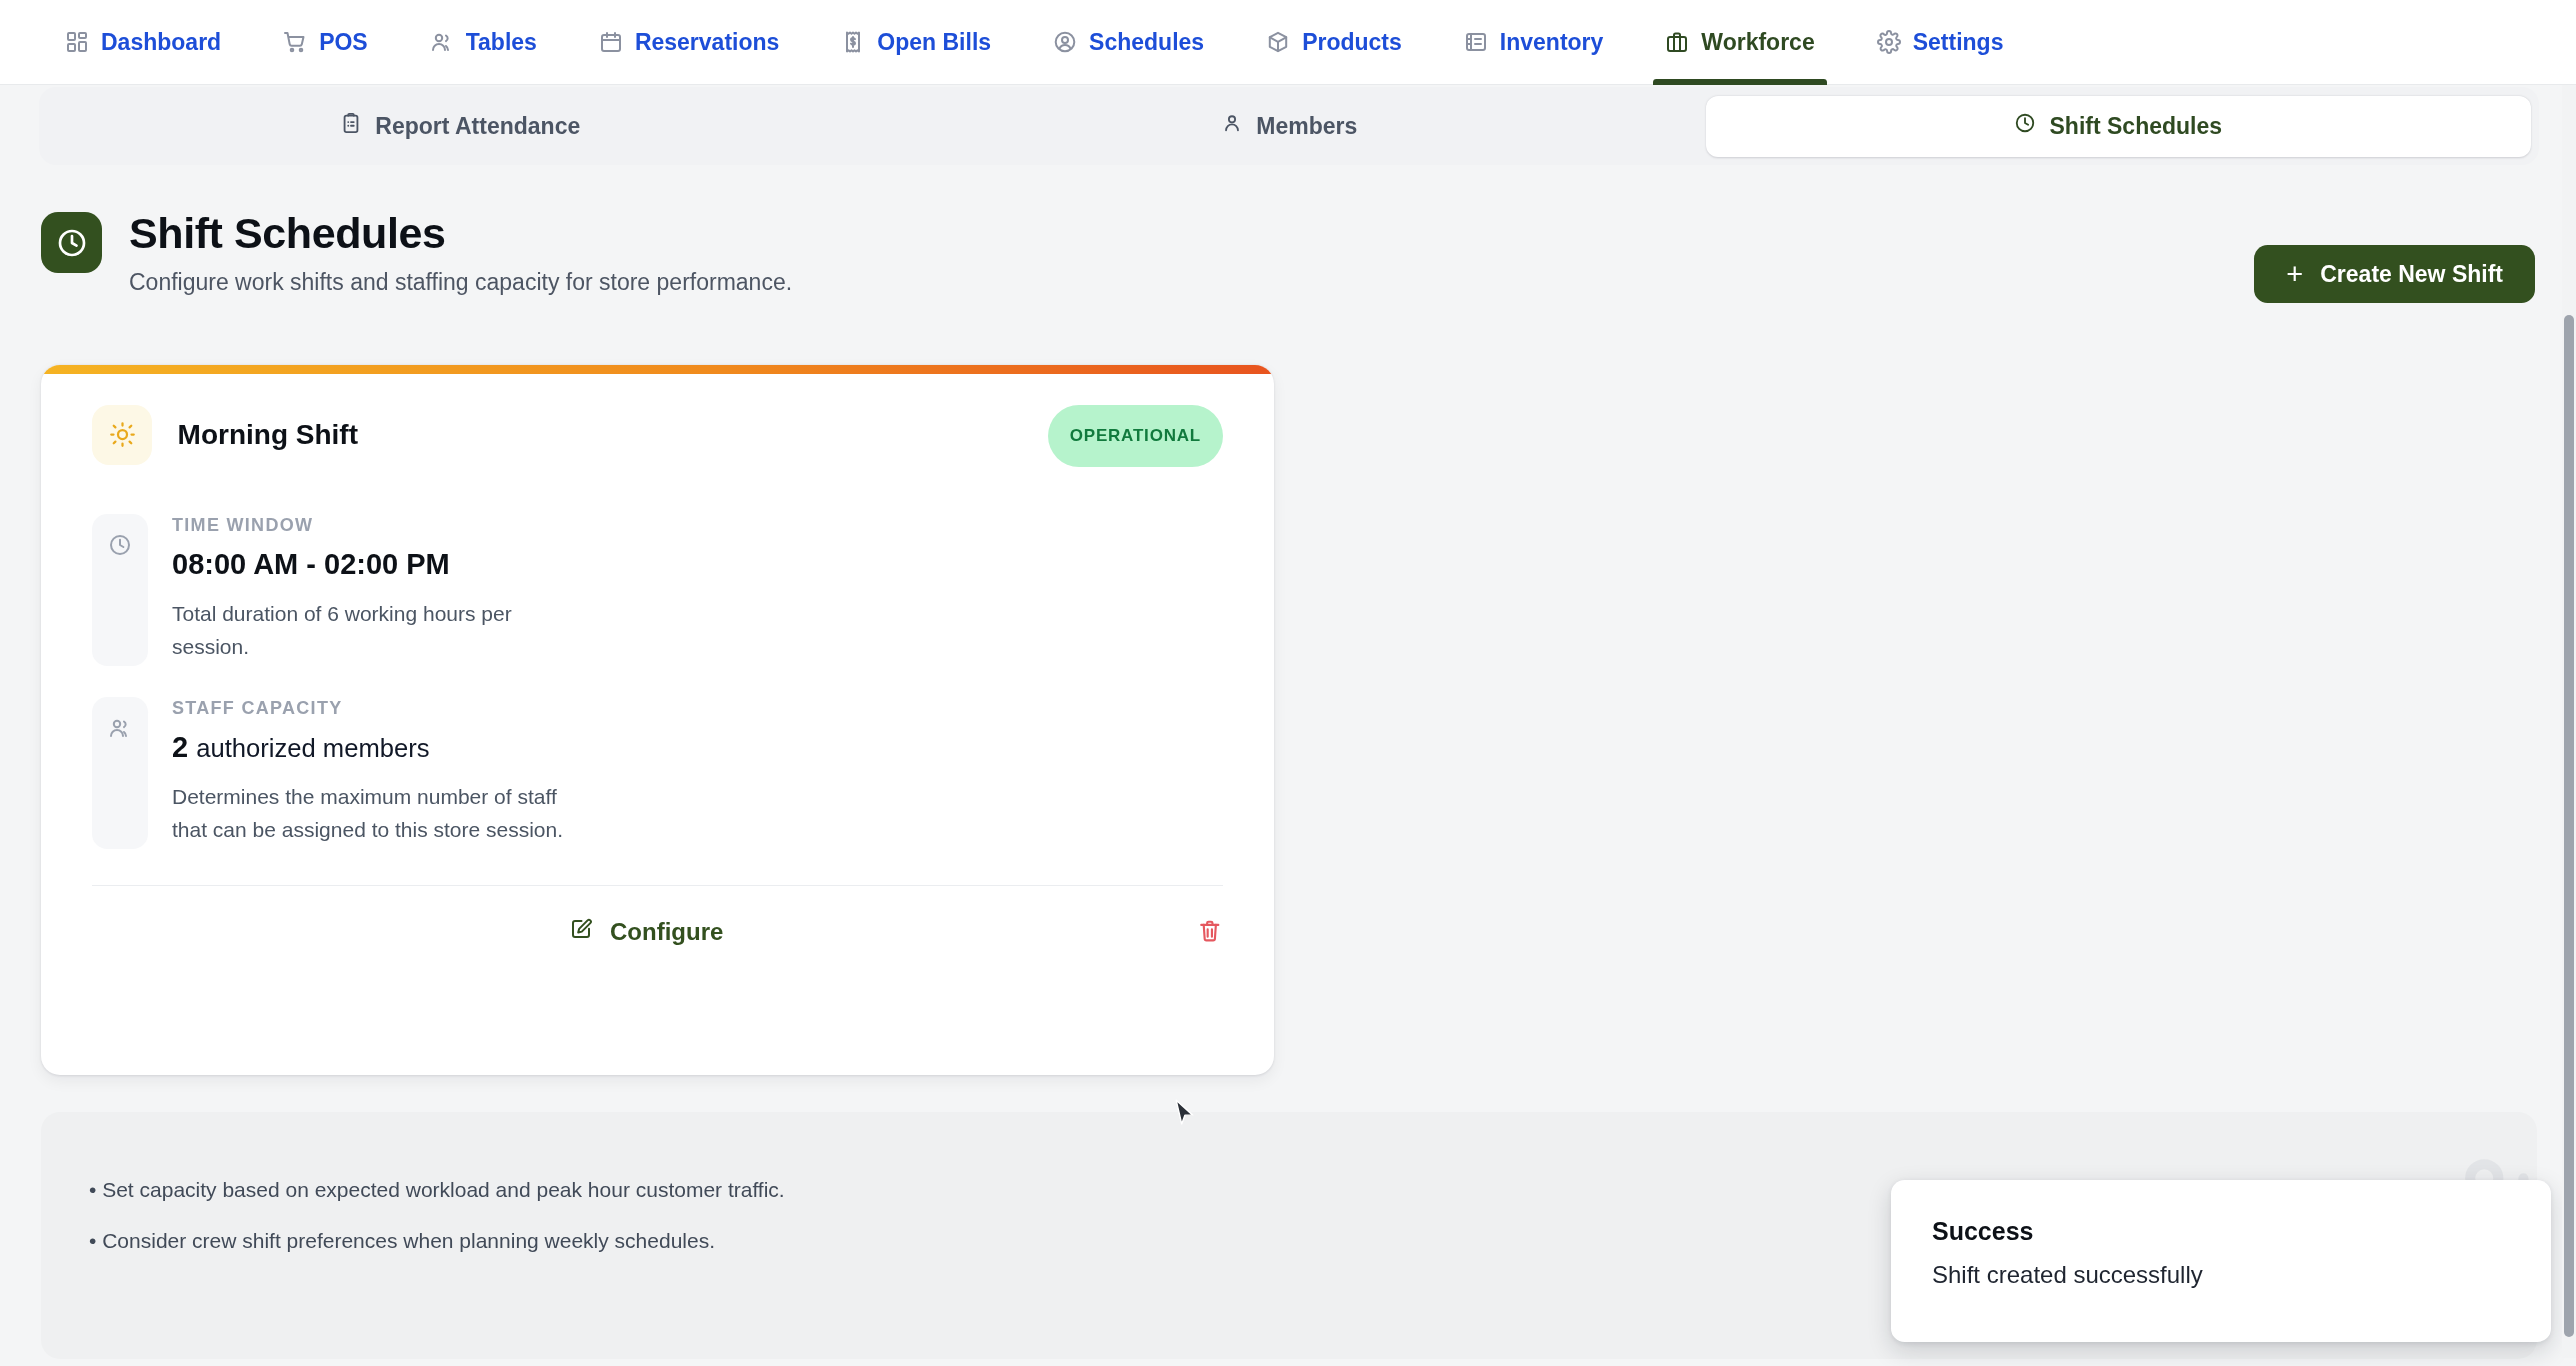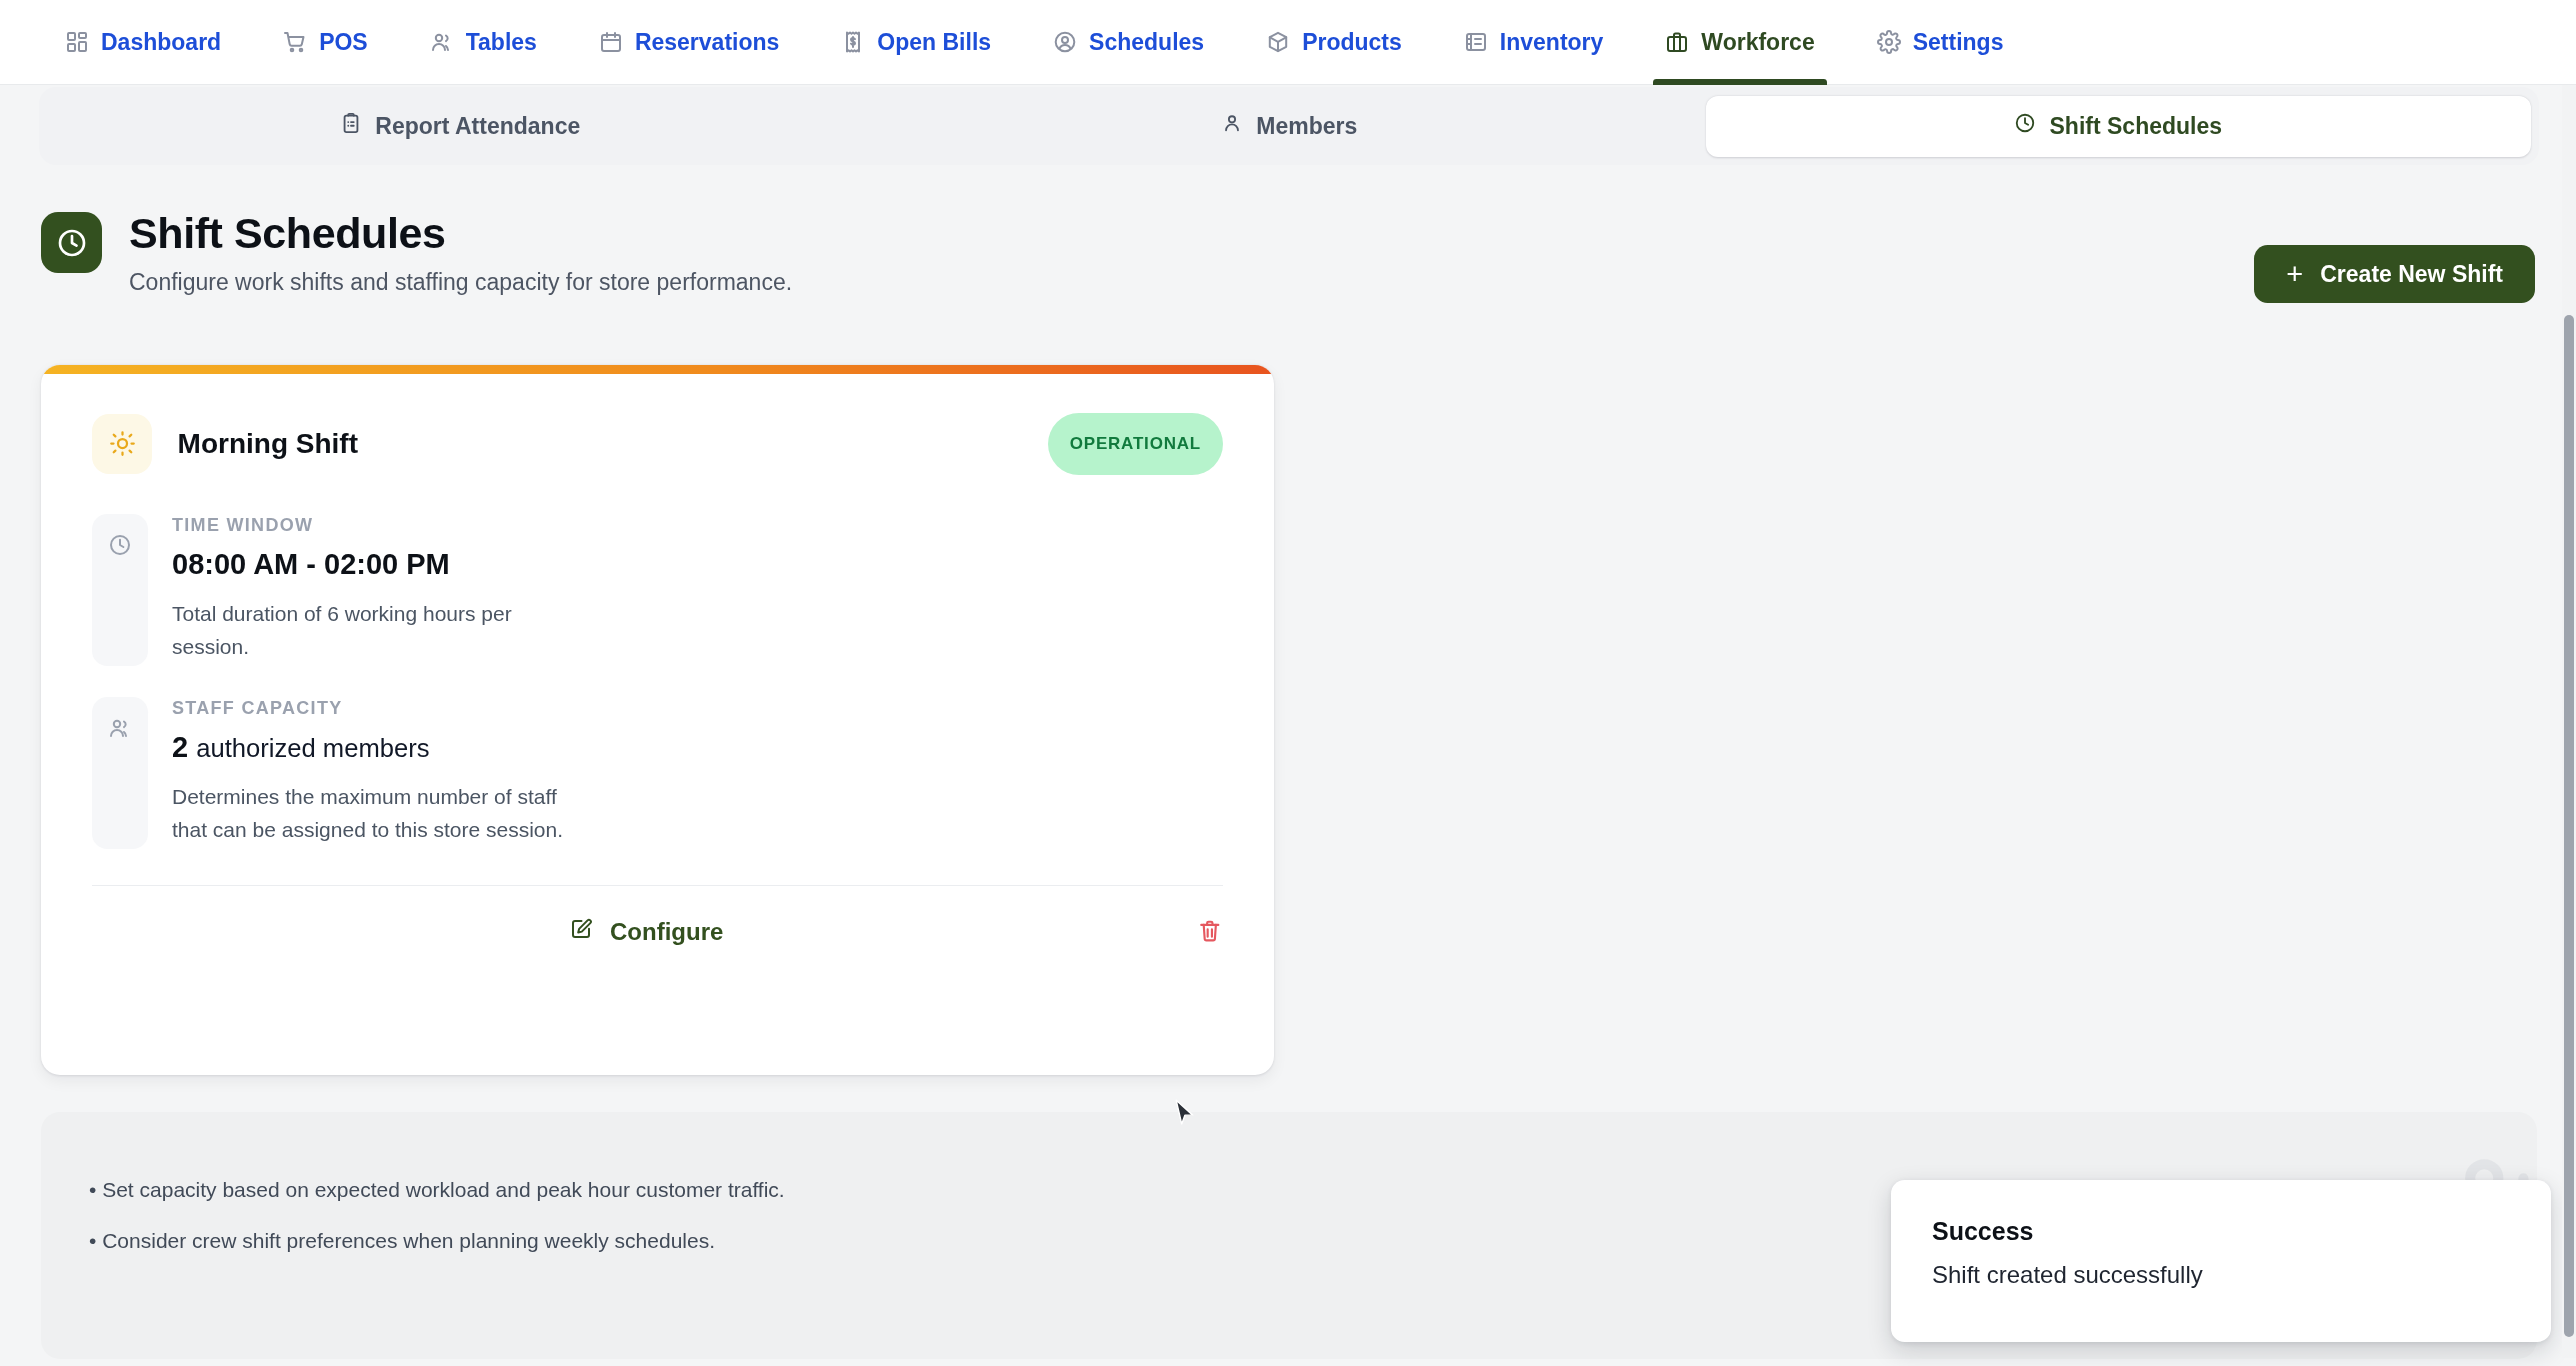--- a/index.html
+++ b/index.html
@@ -79,21 +79,21 @@
   .shift-card {
     position: absolute; top: 365px; left: 41px;
     width: 1233px; height: 710px;
     background: #ffffff; border-radius: 19px;
     box-shadow: 0 0.9px 2.6px rgba(16,24,40,.10), 0 5.1px 15.3px rgba(16,24,40,.06);
     overflow: hidden;
   }
   .card-stripe { height: 8.5px; background: linear-gradient(90deg,#f5b323 0%,#f08a1d 55%,#e8541f 100%); }
   .card-body { padding: 31px 51px 0 51px; }
 
-  .card-head { display: flex; align-items: center; justify-content: space-between; height: 78px; }
+  .card-head { display: flex; align-items: flex-start; justify-content: space-between; height: 78px; }
   .card-head-left { display: flex; align-items: center; gap: 25.6px; }
   .sun-badge {
     width: 60px; height: 60px; border-radius: 17px; background: #fdf8e6;
     display: flex; align-items: center; justify-content: center; flex: 0 0 auto;
   }
   .card-title { font-size: 28px; font-weight: 800; color: #0d1117; }
   .status-pill {
     background: #b6f3cc; color: #117a3d;
     font-size: 17px; font-weight: 800; letter-spacing: 0.8px;
     padding: 21px 22px; border-radius: 851px;

